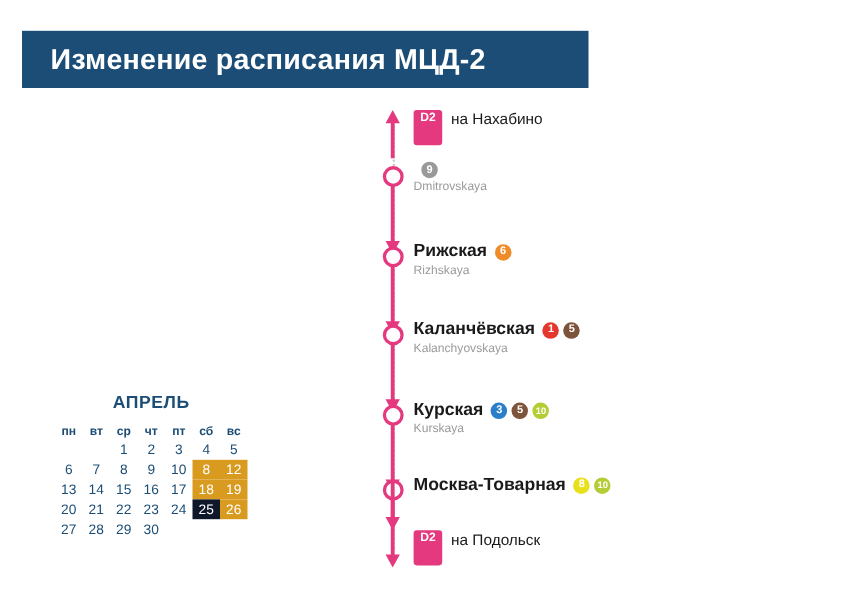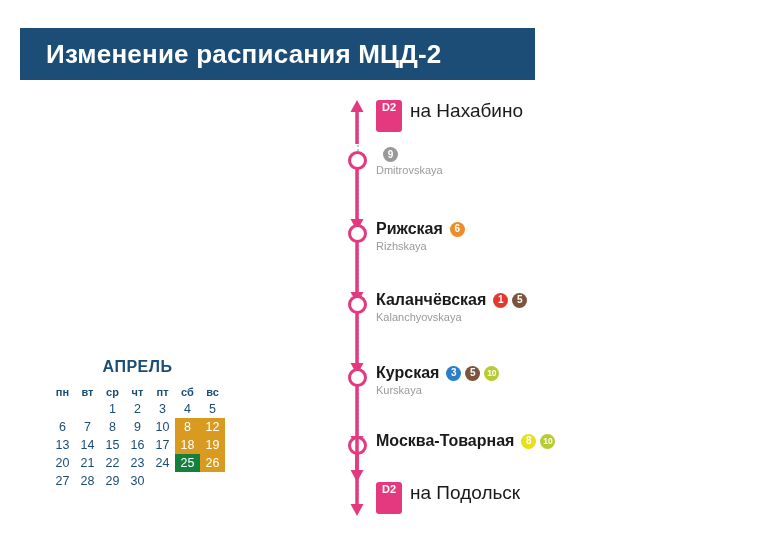--- a/index.html
+++ b/index.html
@@ -170,21 +170,21 @@
     font-size: 11px;
     font-weight: bold;
     border-radius: 3px;
     padding: 2px 6px 19px 6px;
     line-height: 1;
   }
   .t-label {
     position: absolute;
     left: 74px;
     top: 0;
-    font-size: 19px;
+    font-size: 14px;
     color: #1a1a1a;
     white-space: nowrap;
   }
 
   .arrow-svg {
     position: absolute;
     left: 8px;
   }
 </style>
 </head>
@@ -235,21 +235,21 @@
           <td>17</td>
           <td class="hl" style="background: rgb(217, 155, 31); margin-left: 21px;">18</td>
           <td class="hl" style="background: rgb(217, 155, 31);">19</td>
         </tr>
         <tr>
           <td>20</td>
           <td>21</td>
           <td>22</td>
           <td>23</td>
           <td>24</td>
-          <td class="hl" style="background: #15803d;">25</td>
+          <td class="hl" style="background: #0f172a;">25</td>
           <td class="hl" style="background: rgb(217, 155, 31);">26</td>
         </tr>
         <tr>
           <td>27</td>
           <td>28</td>
           <td>29</td>
           <td>30</td>
           <td class="empty">&nbsp;</td>
           <td class="empty">&nbsp;</td>
           <td class="empty">&nbsp;</td>

